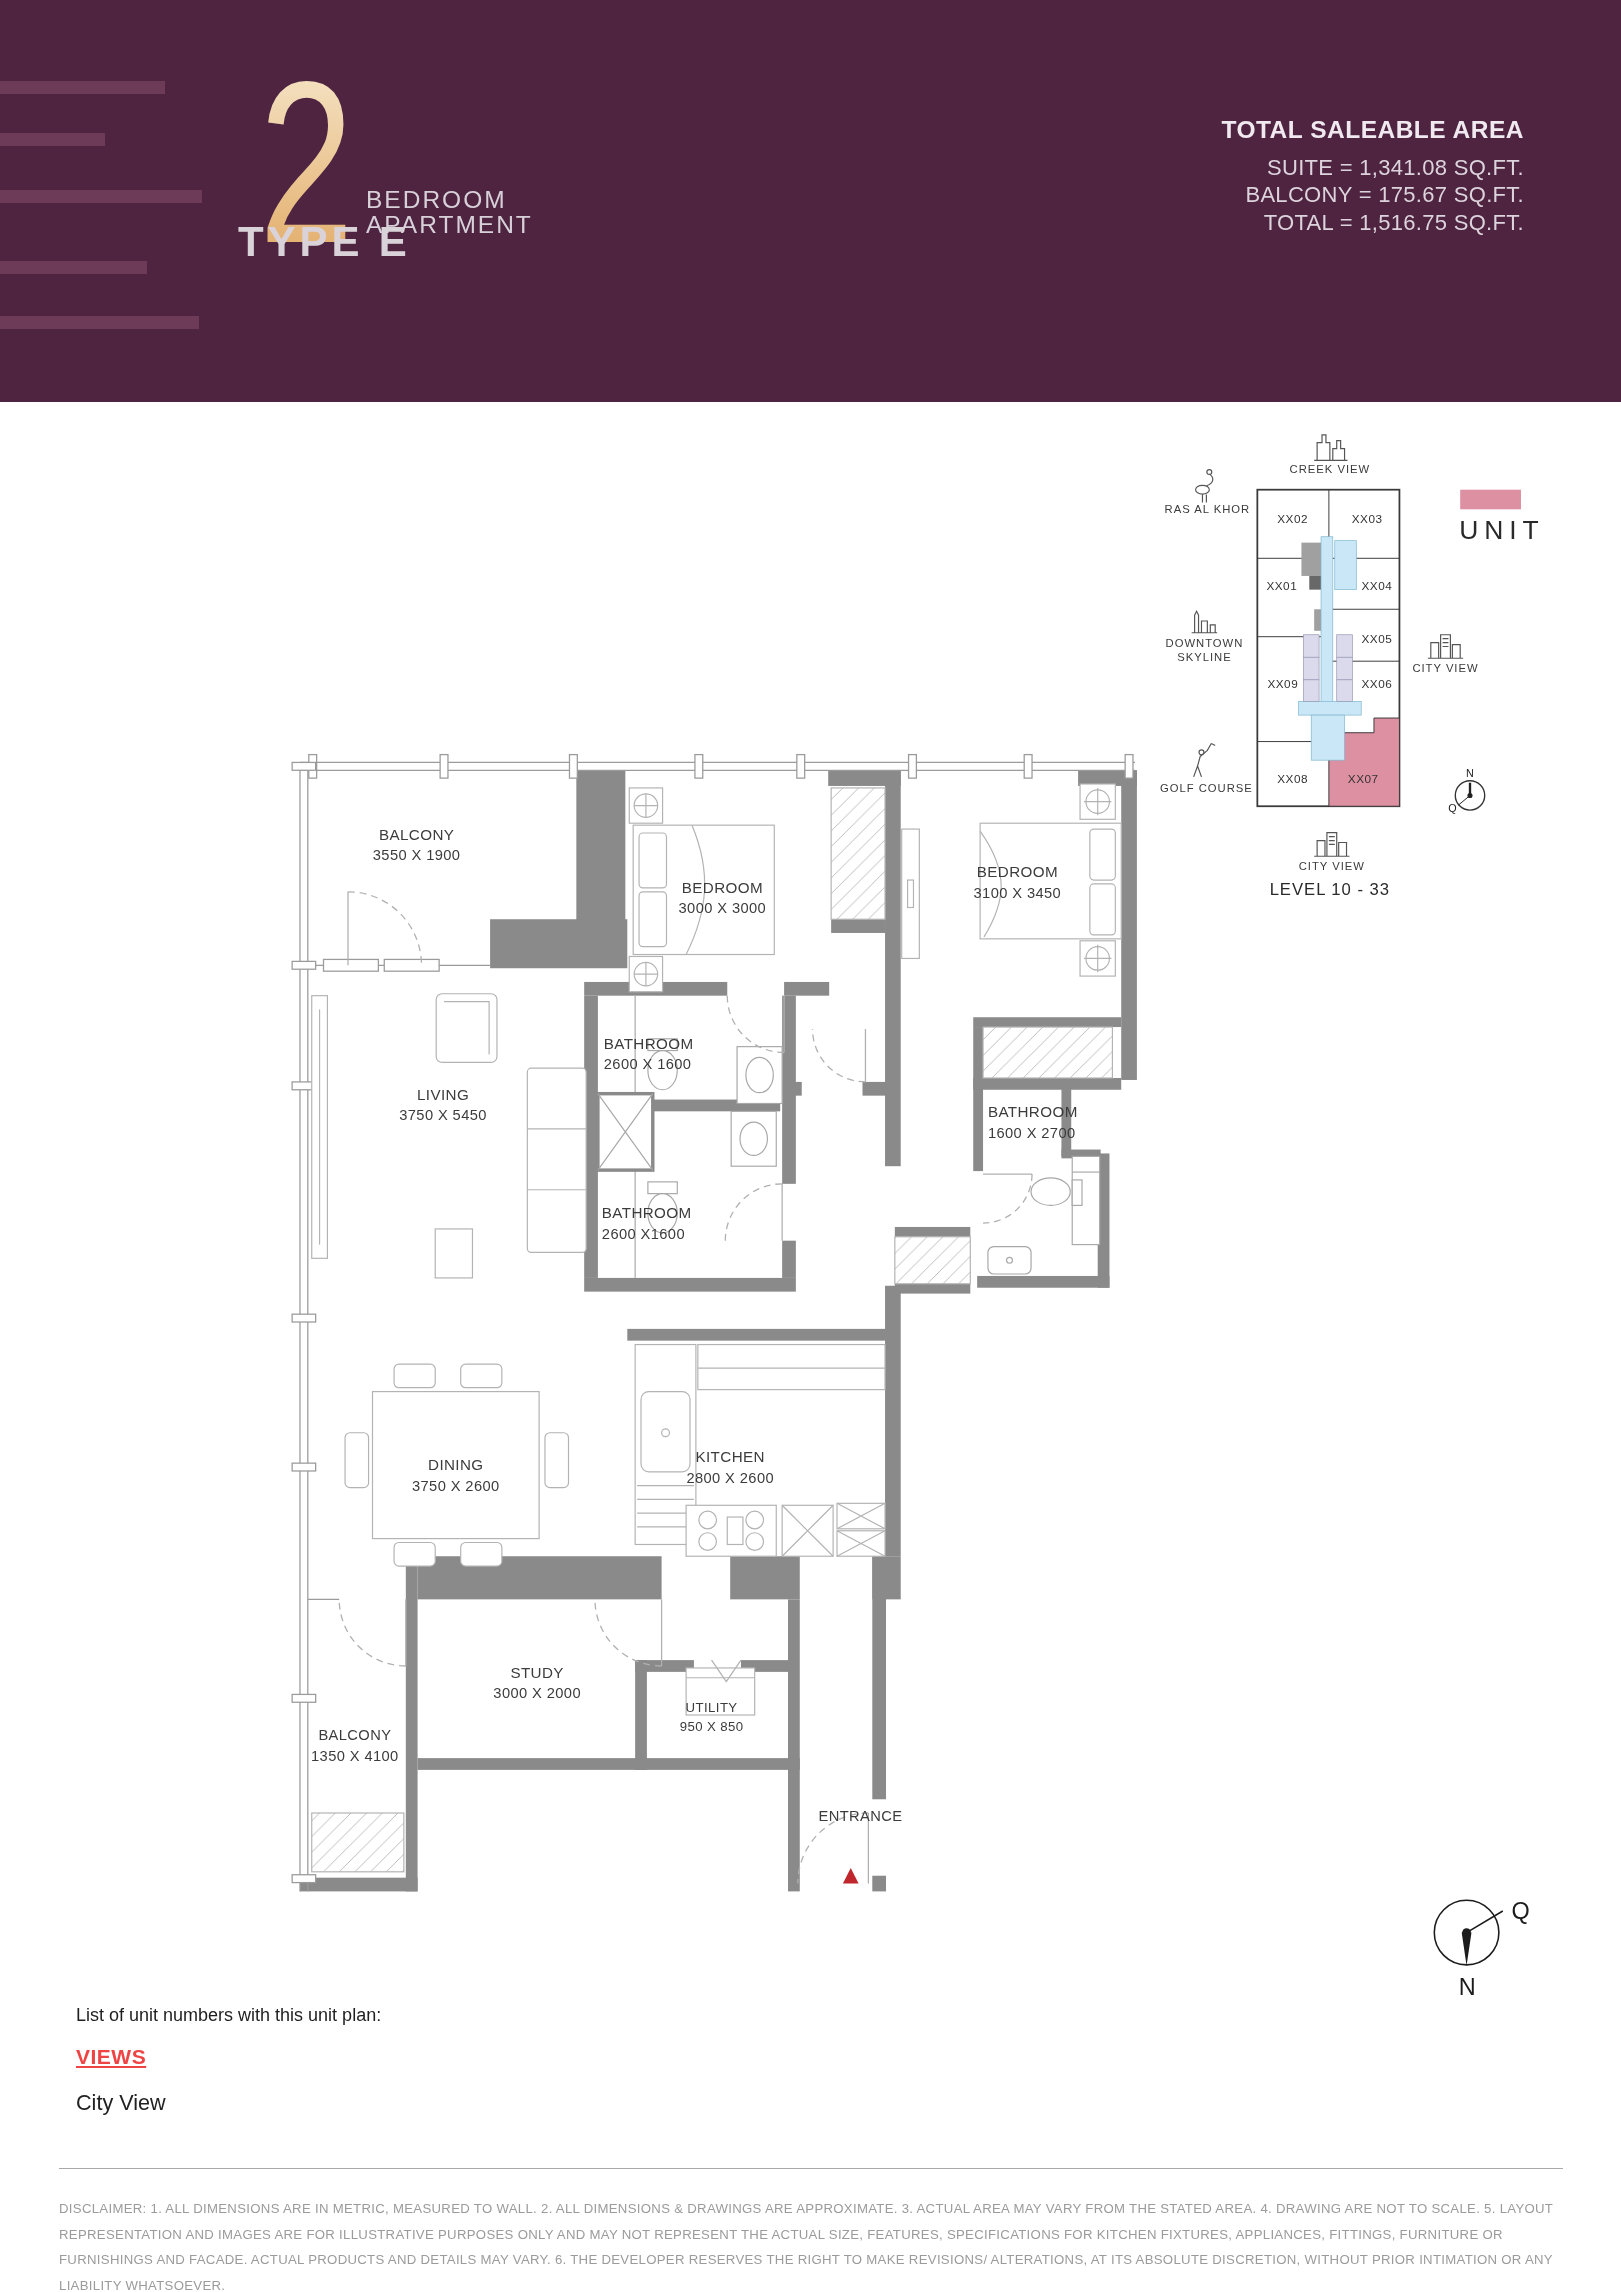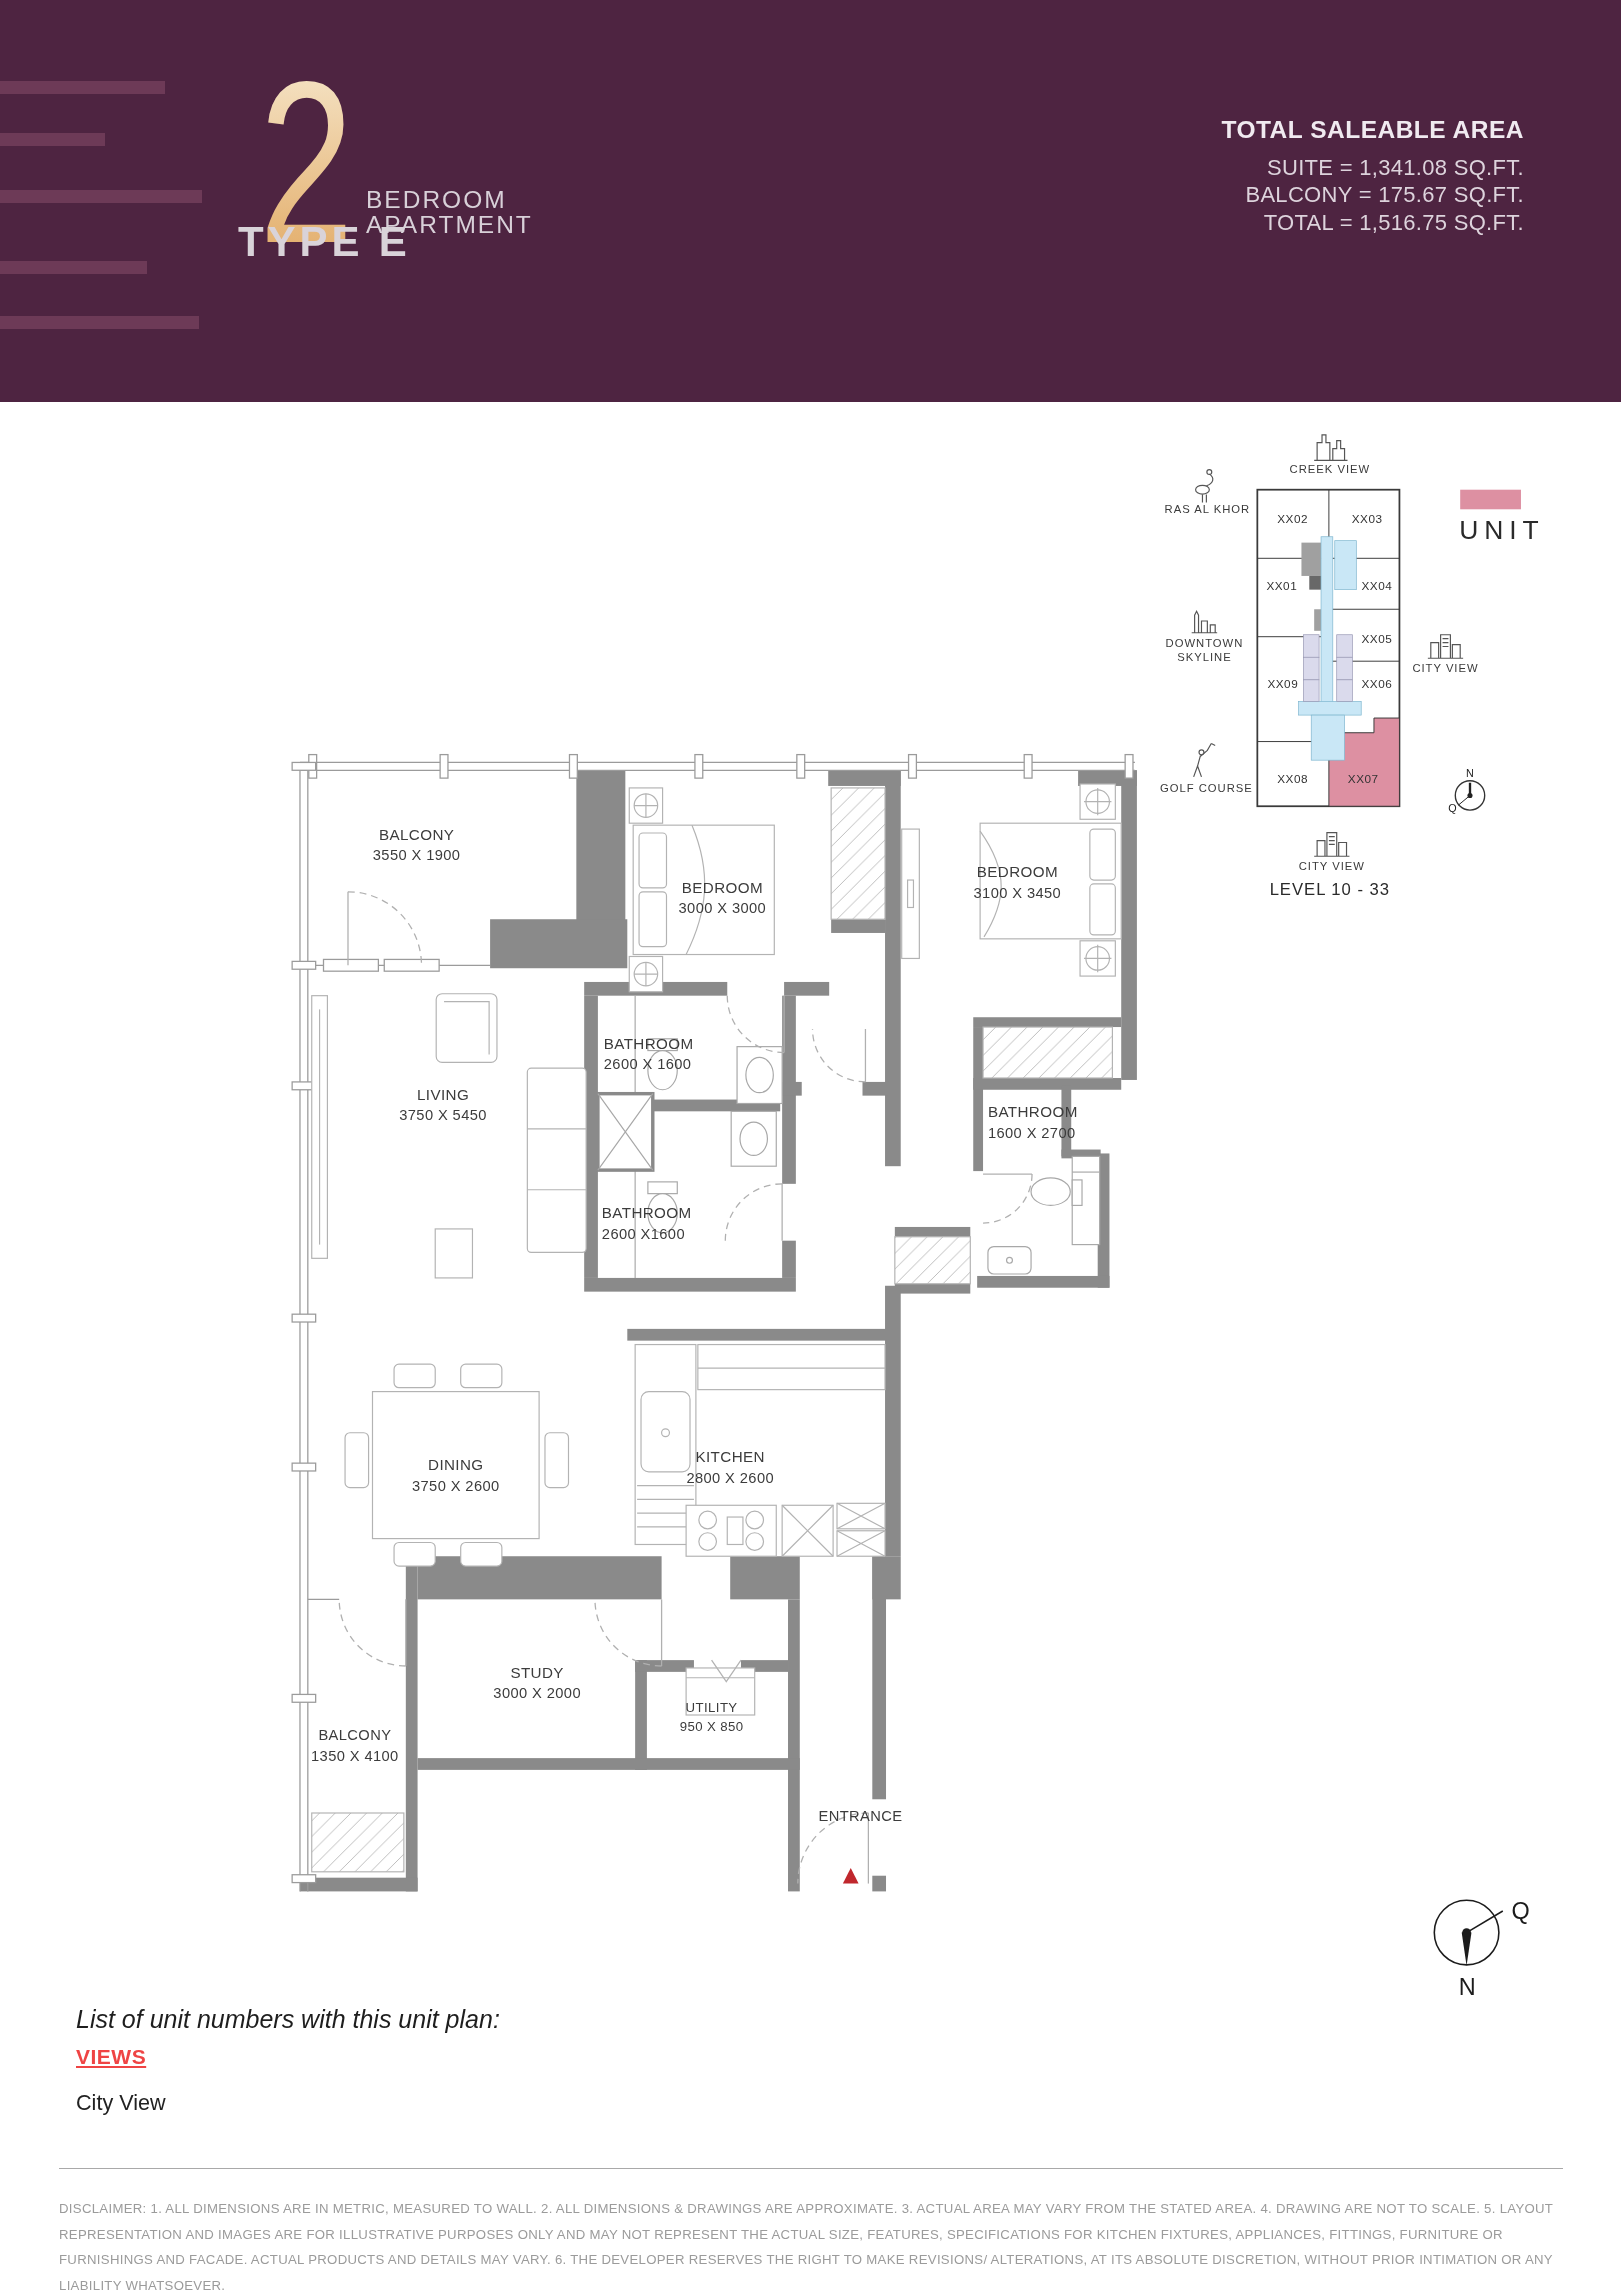--- a/index.html
+++ b/index.html
@@ -13,21 +13,21 @@
              letter-spacing:2px;line-height:24.5px;}
   #hdr-type{position:absolute;left:238px;top:218px;color:#d9d3d9;font-size:42px;
             font-weight:bold;letter-spacing:3.9px;}
   #hdr-sub{position:absolute;left:240px;top:263px;color:#c9bfc8;font-size:26.5px;letter-spacing:0.5px;}
   #area-block{position:absolute;right:97px;top:116px;text-align:right;}
   #area-heading{color:#f0eaf0;font-size:24.5px;font-weight:bold;letter-spacing:0.5px;margin:0 0 9.8px 0;text-align:center;}
   .area-line{color:#ddd3dc;font-size:22px;line-height:27.4px;letter-spacing:0.3px;}
   
   .lay{position:absolute;}
   
-  #list-label{position:absolute;left:76px;top:2005px;font-size:25px;color:#1e1e1e;font-style:italic;}
+  #list-label{position:absolute;left:76px;top:2005px;font-size:18px;color:#1e1e1e;}
   #views-heading{position:absolute;left:76px;top:2045px;font-size:21px;font-weight:600;
                  color:#ef4444;letter-spacing:0.5px;text-decoration:underline;}
   #view-name{position:absolute;left:76px;top:2090px;font-size:21.6px;color:#222222;}
   #unit-numbers{position:absolute;left:76px;top:2119px;font-size:21.6px;color:#222222;letter-spacing:0.2px;}
   #sep{position:absolute;left:59px;top:2168px;width:1504px;height:1px;background:#a9a9a9;}
   #disclaimer{position:absolute;left:59px;top:2196px;width:1504px;font-size:13.2px;
               color:#9b9b9b;line-height:25.5px;letter-spacing:0.3px;}
   svg text{font-family:"Liberation Sans",sans-serif;}
 </style>
 </head>

